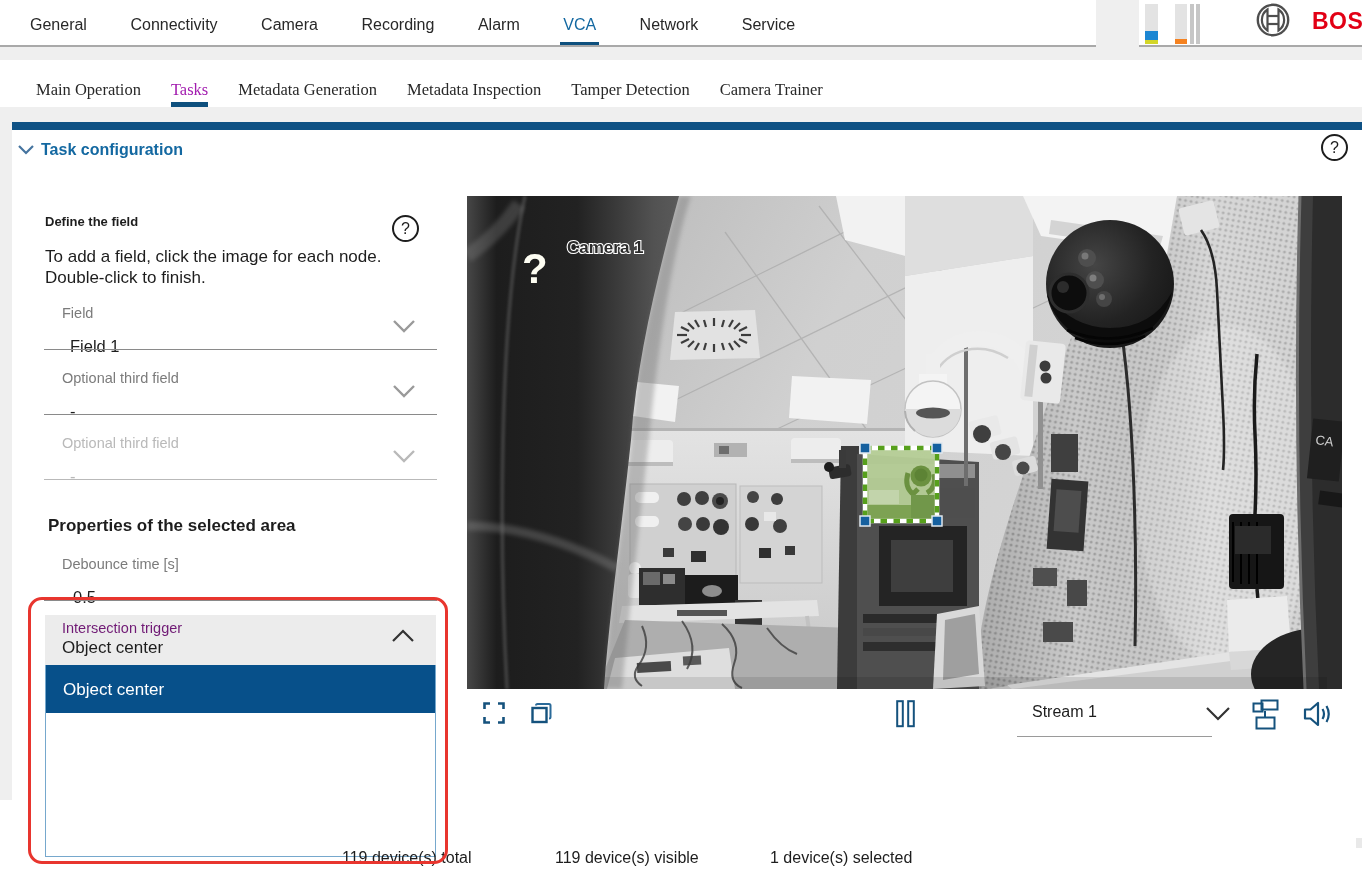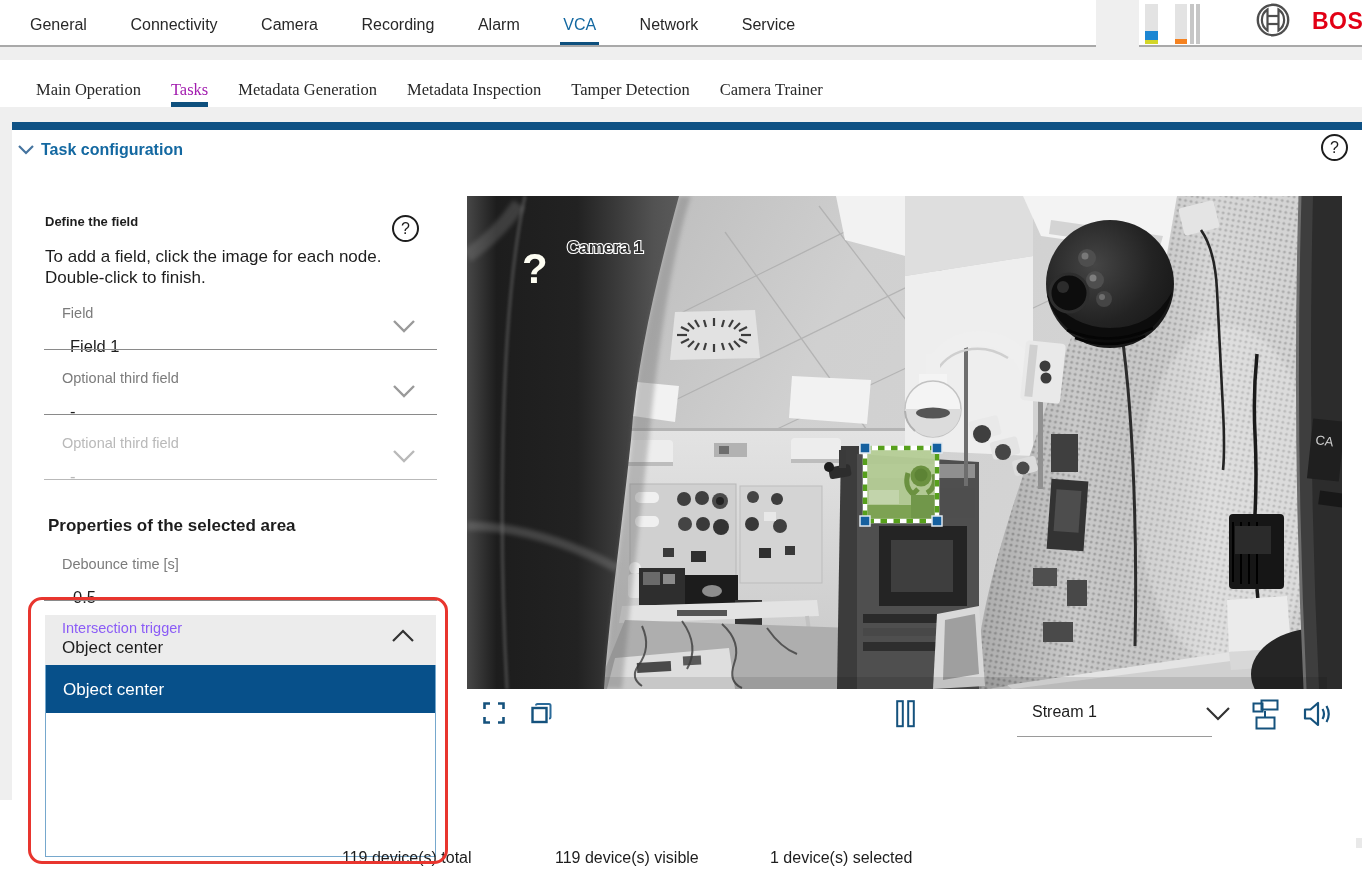--- a/index.html
+++ b/index.html
@@ -35,21 +35,21 @@
 #para { position:absolute; left:45px; top:247px; font-size:17px; color:#1d1d1d; line-height:20.5px; width:390px; }
 .fgroup { position:absolute; left:44px; width:393px; }
 .fgroup .lab { position:absolute; left:18px; top:0; font-size:14.5px; color:#7b7b7b; }
 .fgroup .val { position:absolute; left:18px; top:32px; font-size:16.5px; color:#1d1d1d;margin-left:8px; }
 .fgroup .line { position:absolute; left:0; right:0; top:44px; height:1px; background:#8a8a8a; }
 .fgroup.dis .lab, .fgroup.dis .val { color:#b9b9b9; }
 .chev { position:absolute; right:21px; top:14px; width:24px; height:14px; }
 #props { position:absolute; left:48px; top:516px; font-size:17px; font-weight:bold; color:#1d1d1d; }
 
 #ddhead { position:absolute; left:45px; top:615px; width:391px; height:50px; background:#ececec; }
-#ddhead .lab { position:absolute; left:17px; top:5px; font-size:14.5px; color:#8b5cf6; }
+#ddhead .lab { position:absolute; left:17px; top:5px; font-size:14.5px; color:#701a75; }
 #ddhead .val { position:absolute; left:17px; top:23px; font-size:17px; color:#1d1d1d; }
 #ddlist { position:absolute; left:45px; top:665px; width:391px; height:192px; background:#fff; border:1px solid #76a8cd; border-top:none; z-index:4; }
 .ddrow { position:absolute; left:0; width:389px; height:48px; font-size:17px; color:#1d1d1d; line-height:50px; padding-left:17px; }
 .ddrow.sel { background:#07508a; color:#fff; }
 #redoval { position:absolute; left:28px; top:597px; width:420px; height:267px; border:3px solid #e8352e; border-radius:14px; z-index:6; }
 
 #video { position:absolute; left:467px; top:196px; width:875px; height:493px; }
 
 .cico { position:absolute; }
 #streamtxt { position:absolute; left:1032px; top:703px; font-size:16px; color:#1d1d1d; }

